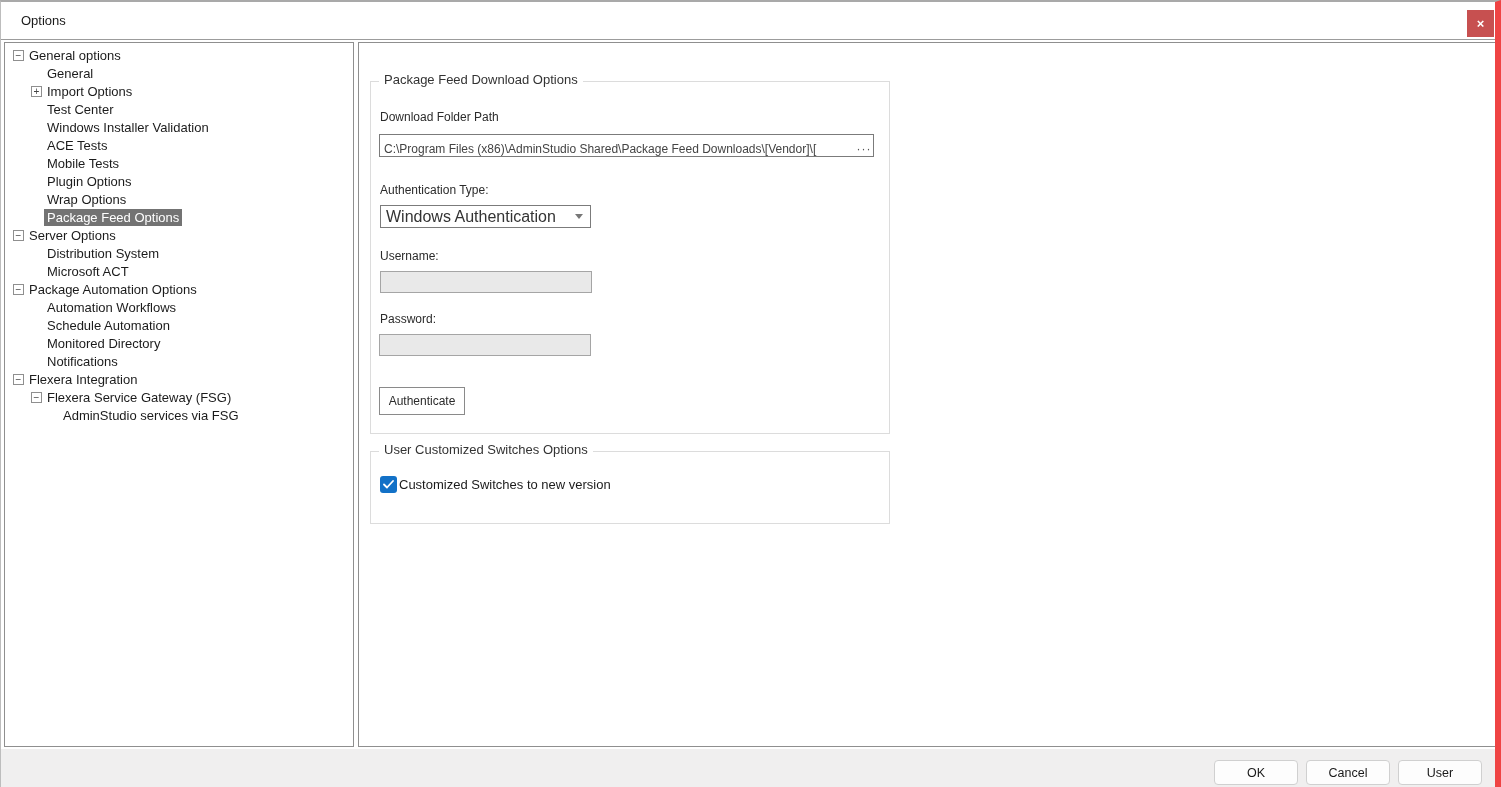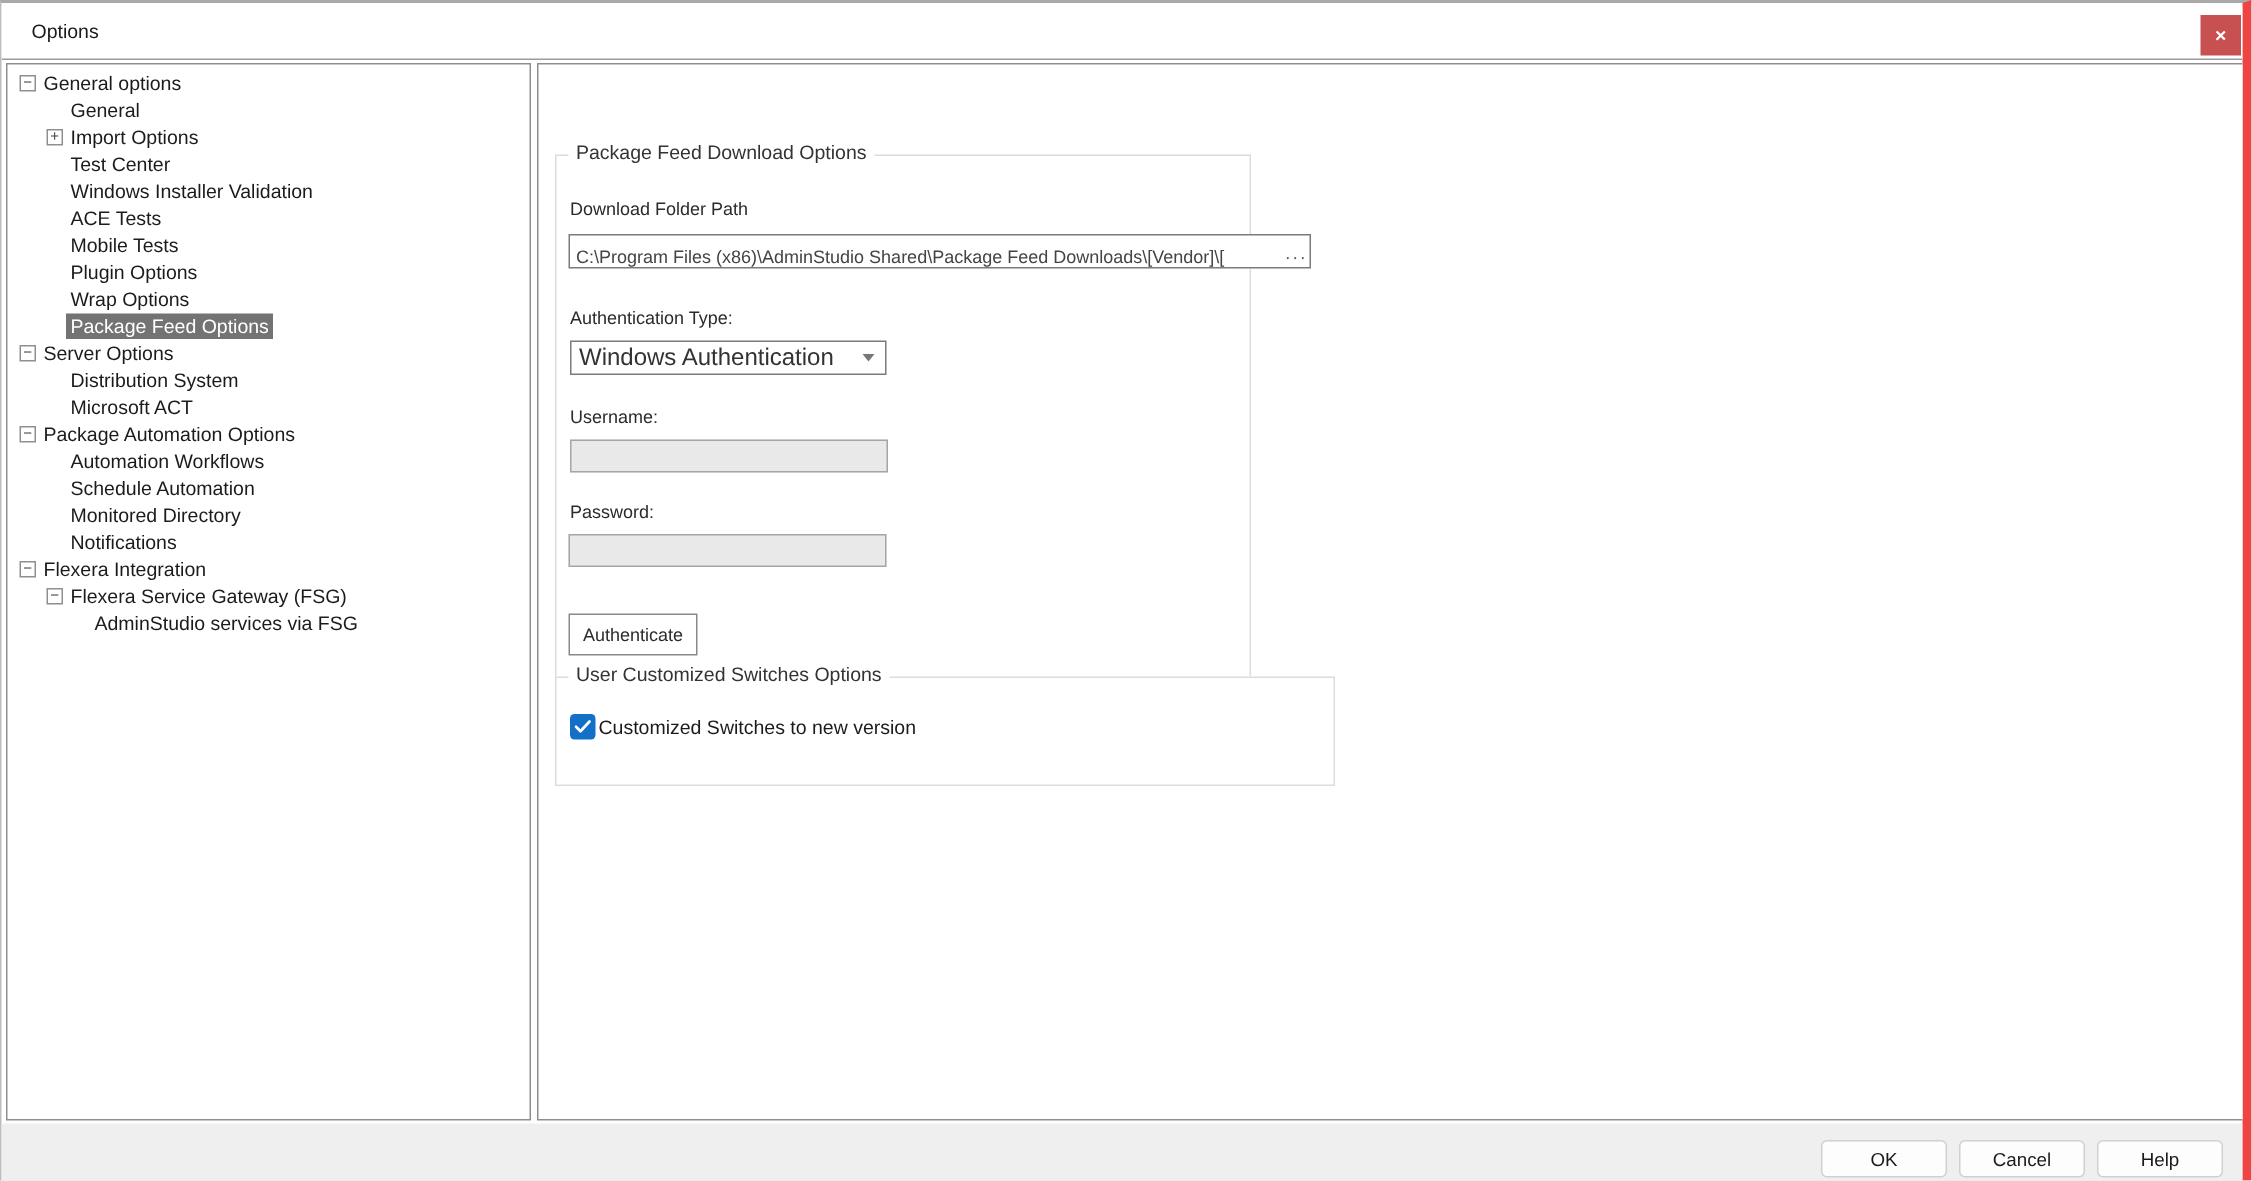--- a/index.html
+++ b/index.html
@@ -159,21 +159,21 @@
         <span class="expander">−</span>
         <span class="tree-label">Flexera Service Gateway (FSG)</span>
       </div>
       <div class="tree-row lvl2 noexp">
         <span class="tree-label">AdminStudio services via FSG</span>
       </div>
     </div>
 
   <div class="right-panel">
 
-    <div class="groupbox" style="left:11px;top:60px;width:464px;height:353px;">
+    <div class="groupbox" style="left:11px;top:38px;width:520px;height:353px;">
       <span class="group-title">Package Feed Download Options</span>
 
       <span class="field-label" style="left:9px;top:28px;text-align:right;">Download Folder Path</span>
 
       <div class="path-input">
         <span class="path-text">C:\Program Files (x86)\AdminStudio Shared\Package Feed Downloads\[Vendor]\[</span>
         <span class="browse-btn">···</span>
       </div>
 
       <span class="field-label" style="left:9px;top:101px;">Authentication Type:</span>
@@ -211,17 +211,17 @@
   </div>
 
   <div class="footer">
     <div class="footer-btn btn-ok">
       <span>OK</span>
     </div>
     <div class="footer-btn btn-cancel">
       <span>Cancel</span>
     </div>
     <div class="footer-btn btn-help">
-      <span>Help</span>
+      <span>User</span>
     </div>
   </div>
 
 </div>
 
 </body></html>

